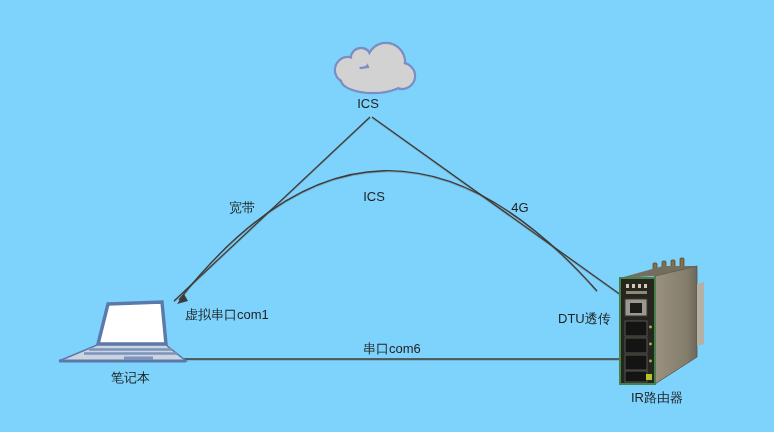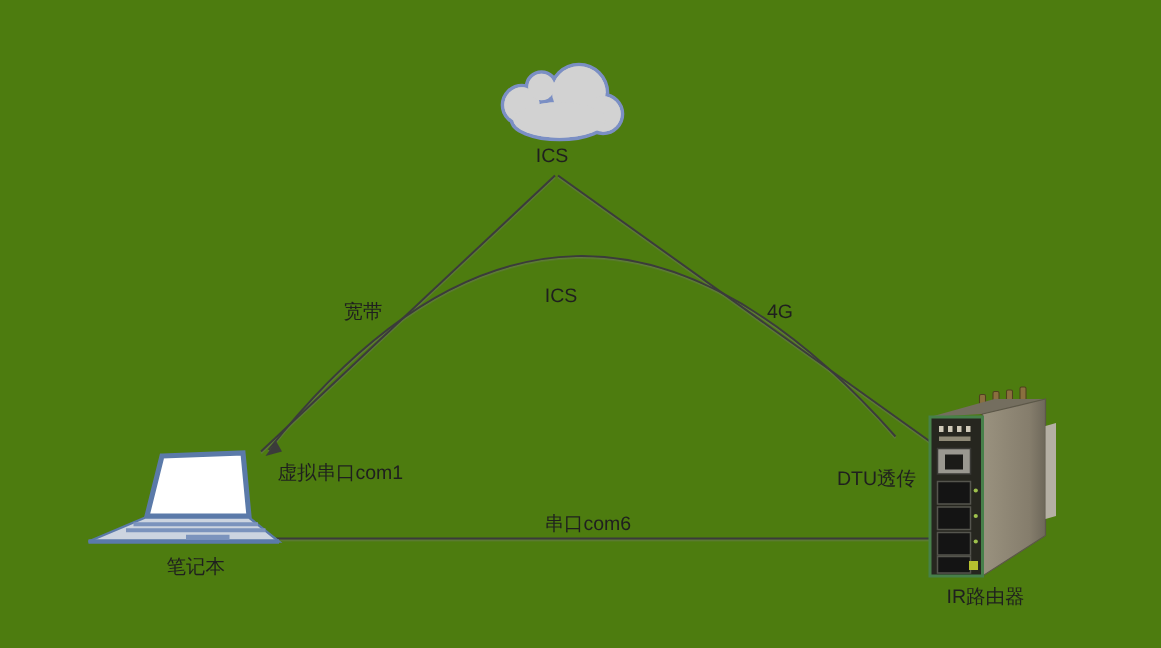--- a/index.html
+++ b/index.html
@@ -1,19 +1,19 @@
 <!DOCTYPE html>
 <html><head>
 <meta charset="utf-8">
 <style>
   html,body{margin:0;padding:0;background:#ffffff;}
   #canvas{
     position:relative;
     width:774px;height:432px;
-    background:#4d7c0f;
+    background:#7dd3fc;
     font-family:"Liberation Sans","DejaVu Sans",sans-serif;
     overflow:hidden;
   }
   svg{display:block;}
   text{
     font-family:"Liberation Sans","DejaVu Sans",sans-serif;
     font-size:13px;
     fill:#1f1f1f;
   }
   .edge{filter:drop-shadow(0.5px 1px 0px rgba(120,120,120,0.45));}

